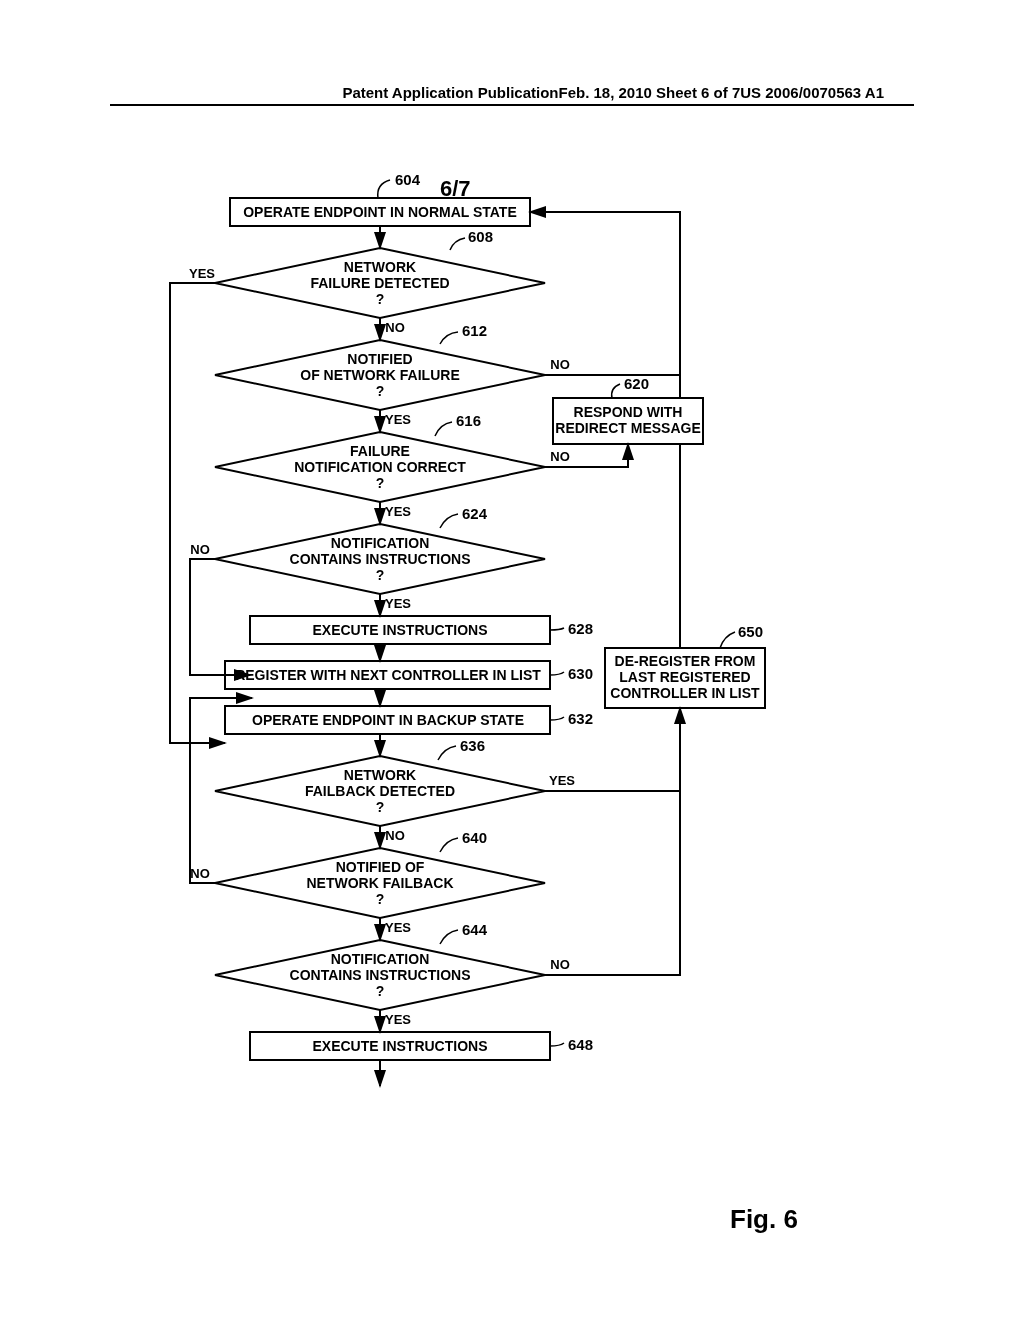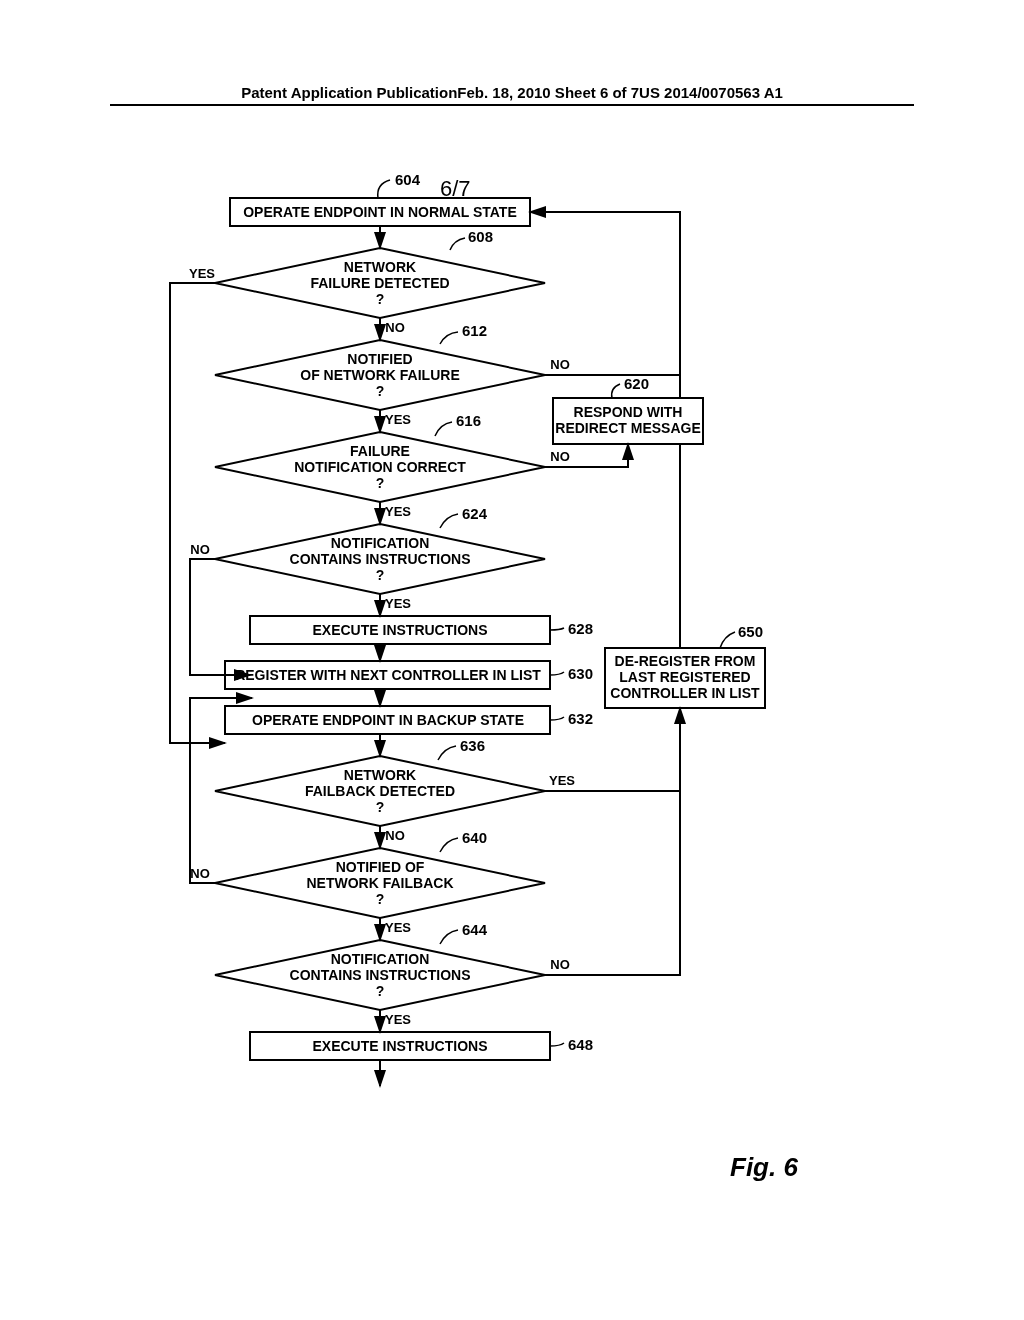--- a/index.html
+++ b/index.html
@@ -10,21 +10,21 @@
     width: 1024px;
     height: 1320px;
     position: relative;
   }
   .page-header {
     position: absolute;
     top: 84px;
     left: 0;
     width: 1024px;
     display: flex;
-    justify-content: center;
+    justify-content: flex-end;
     font-size: 15px;
     font-weight: bold;
     padding: 0 140px;
     box-sizing: border-box;
   }
   .rule {
     position: absolute;
     top: 104px;
     left: 110px;
     width: 804px;
@@ -36,46 +36,45 @@
     top: 170px;
     left: 140px;
     width: 760px;
     height: 1100px;
   }
   .sheet-frac {
     position: absolute;
     top: 176px;
     left: 440px;
     font-size: 22px;
-    font-weight: normal;
+    font-weight: bold;
   }
   .figcap {
     position: absolute;
-    top: 1152px;
+    top: 1204px;
     left: 730px;
     font-size: 26px;
     font-weight: bold;
-    font-style: italic;
   }
   .boxtext, .diatext, .lbl {
     font-family: Arial, Helvetica, sans-serif;
     font-size: 14px;
     font-weight: bold;
     text-anchor: middle;
   }
   .edgelbl { font-size: 13px; font-weight: bold; text-anchor: middle; }
   .ref { font-size: 15px; font-weight: bold; text-anchor: start; }
 </style>
 </head>
 <body>
 
 <div class="page-header">
   <span>Patent Application Publication</span>
   <span>Feb. 18, 2010  Sheet 6 of 7</span>
-  <span>US 2014/0070563 A1</span>
+  <span>US 2006/0070563 A1</span>
 </div>
 <div class="rule"></div>
 
 <div class="sheet-frac">6/7</div>
 <div class="figcap">Fig. 6</div>
 
 <svg class="flow" viewBox="0 0 760 1100">
   <defs>
     <marker id="ah" markerWidth="10" markerHeight="10" refX="8" refY="3" orient="auto">
       <path d="M0,0 L9,3 L0,6 Z" fill="#000"></path>

